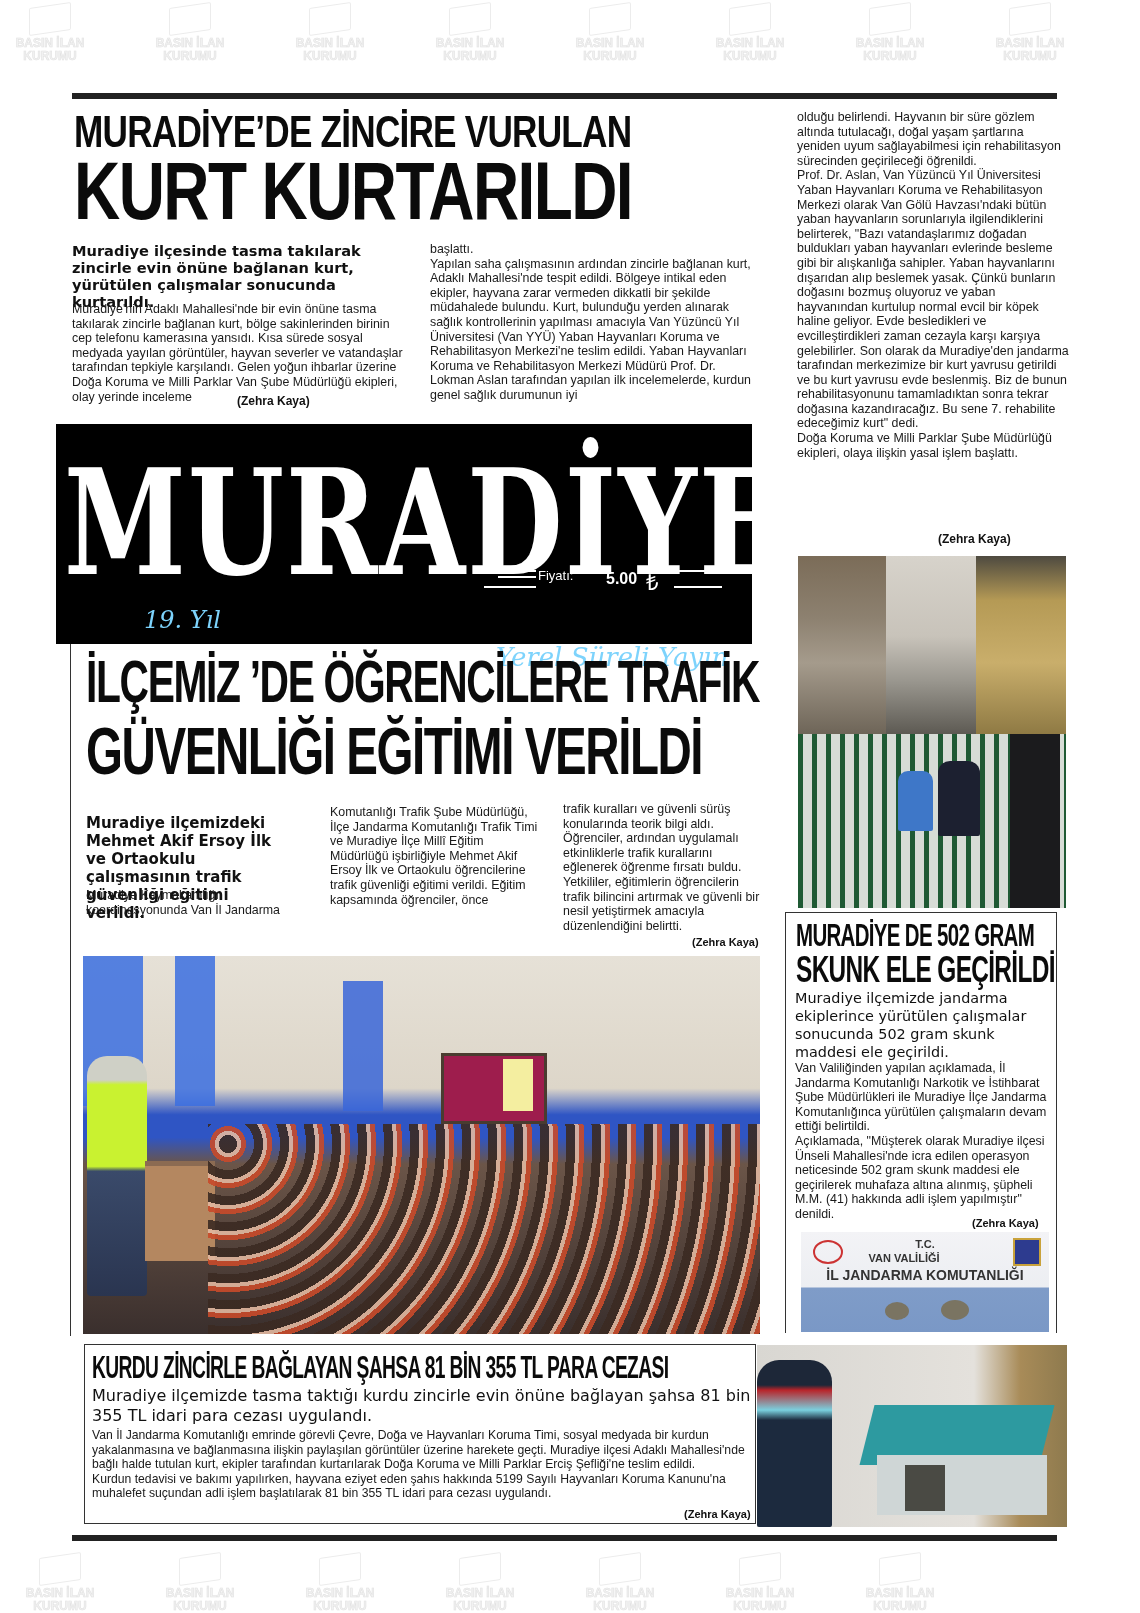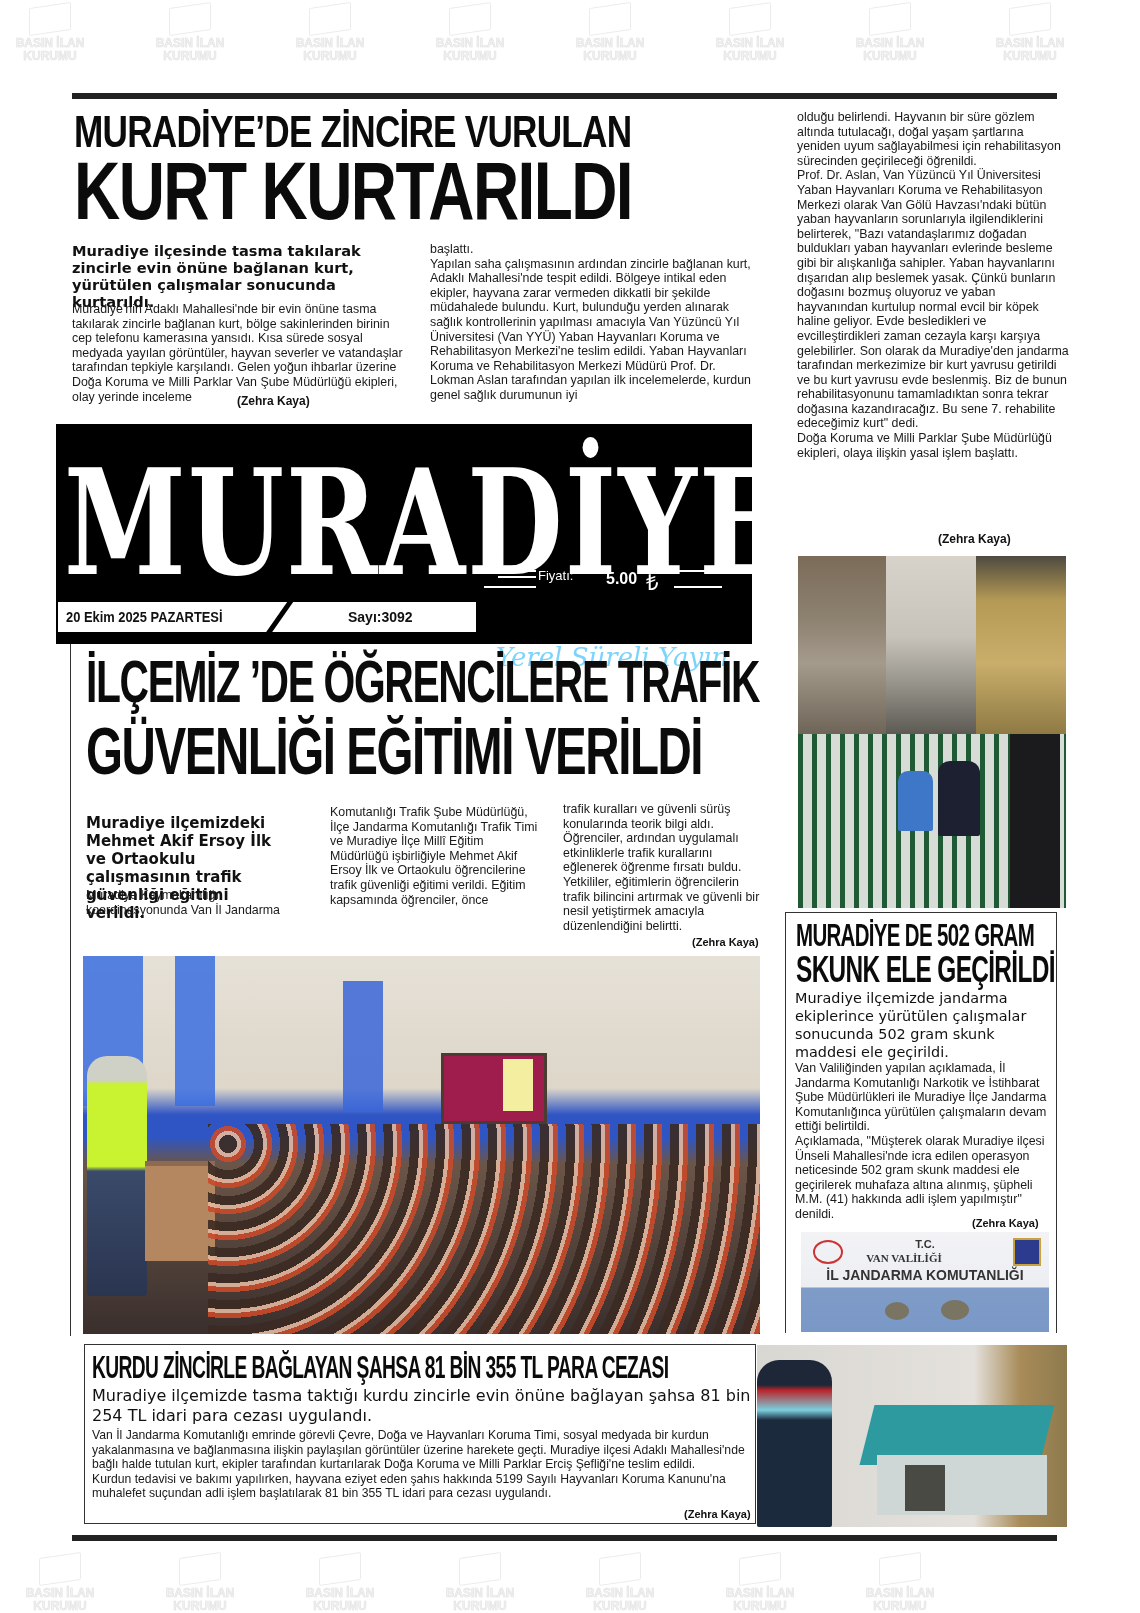--- a/index.html
+++ b/index.html
@@ -130,25 +130,20 @@
   <div class="abs mast-title" style="left:8px;top:26px;transform:scaleY(1.35) scaleX(1.02);">MURADİYE</div>
   <div class="abs script" style="left:88px;top:142px;font-size:24px;">19. Yıl</div>
   <div class="abs" style="left:428px;top:142px;width:262px;height:26px;color:#fff;">
     <div class="abs" style="left:0;top:4px;width:52px;height:14px;border-top:2px solid #fff;border-bottom:2px solid #fff;"></div>
     <div class="abs" style="left:14px;top:10px;width:38px;height:0;border-top:2px solid #fff;"></div>
     <span class="abs" style="left:54px;top:2px;font-size:13px;">Fiyatı:</span>
     <span class="abs" style="left:122px;top:4px;font-size:16px;font-weight:bold;">5.00</span>
     <span class="abs" style="left:162px;top:0px;font-size:22px;">₺</span>
     <div class="abs" style="left:190px;top:4px;width:48px;height:14px;border-top:2px solid #fff;border-bottom:2px solid #fff;"></div>
   </div>
-  <div class="abs" style="left:2px;top:178px;width:418px;height:30px;background:#fff;clip-path:polygon(0 0,100% 0,100% 100%,0 100%);">
-    <span class="abs" style="left:8px;top:7px;font-size:14px;font-weight:bold;font-family:'Liberation Sans',sans-serif;transform:scaleX(0.92);transform-origin:left;">20 Ekim 2025 PAZARTESİ</span>
-    <div class="abs" style="left:218px;top:-4px;width:6px;height:40px;background:#000;transform:skewX(-35deg);"></div>
-    <span class="abs" style="left:290px;top:7px;font-size:14px;font-weight:bold;">Sayı:3092</span>
-  </div>
   <div class="abs script" style="left:440px;top:178px;font-size:26px;">Yerel Süreli Yayın</div>
 </div>
 
 <div class="abs frame" style="left:70px;top:644px;width:690px;height:692px;border-top:none;border-right:none;border-bottom:none;"></div>
 <div class="abs hl" style="left:86px;top:652px;font-size:60px;transform:scaleX(0.68);letter-spacing:-2px;">İLÇEMİZ ’DE ÖĞRENCİLERE TRAFİK</div>
 <div class="abs hl" style="left:86px;top:718px;font-size:66px;transform:scaleX(0.72);letter-spacing:-2px;">GÜVENLİĞİ EĞİTİMİ VERİLDİ</div>
 
 <div class="abs spot" style="left:86px;top:814px;width:200px;">Muradiye ilçemizdeki Mehmet Akif Ersoy İlk ve Ortaokulu çalışmasının trafik güvenliği eğitimi verildi.</div>
 <div class="abs body" style="left:86px;top:888px;width:220px;">Muradiye Kaymakamlığı koordinasyonunda Van İl Jandarma</div>
 <div class="abs body" style="left:330px;top:805px;width:210px;">Komutanlığı Trafik Şube Müdürlüğü, İlçe Jandarma Komutanlığı Trafik Timi ve Muradiye İlçe Millî Eğitim Müdürlüğü işbirliğiyle Mehmet Akif Ersoy İlk ve Ortaokulu öğrencilerine trafik güvenliği eğitimi verildi. Eğitim kapsamında öğrenciler, önce</div>
@@ -171,29 +166,29 @@
 <div class="abs hl" style="left:796px;top:951px;font-size:37px;transform:scaleX(0.66);letter-spacing:-1px;">SKUNK ELE GEÇİRİLDİ</div>
 <div class="abs spot" style="left:795px;top:989px;width:255px;font-weight:normal;font-size:14.4px;">Muradiye ilçemizde jandarma ekiplerince yürütülen çalışmalar sonucunda 502 gram skunk maddesi ele geçirildi.</div>
 
 <div class="abs body" style="left:795px;top:1061px;width:262px;white-space:pre-line;">Van Valiliğinden yapılan açıklamada, İl Jandarma Komutanlığı Narkotik ve İstihbarat Şube Müdürlükleri ile Muradiye İlçe Jandarma Komutanlığınca yürütülen çalışmaların devam ettiği belirtildi.
 Açıklamada, "Müşterek olarak Muradiye ilçesi Ünseli Mahallesi'nde icra edilen operasyon neticesinde 502 gram skunk maddesi ele geçirilerek muhafaza altına alınmış, şüpheli M.M. (41) hakkında adli işlem yapılmıştır" denildi.</div>
 <div class="abs byline" style="left:972px;top:1217px;font-size:11px;">(Zehra Kaya)</div>
 <div class="abs photo" style="left:801px;top:1232px;width:248px;height:100px;background:linear-gradient(180deg,#f3f3f6 0%,#eceef2 55%,#7f9cc8 56%,#7a98c6 100%);">
   <div class="abs" style="left:12px;top:8px;width:26px;height:20px;border-radius:50%;border:2px solid #c33;"></div>
   <div class="abs" style="left:212px;top:6px;width:24px;height:24px;background:#2d3b8f;border:2px solid #c9a23b;"></div>
   <div class="abs" style="left:0;top:6px;width:248px;text-align:center;font-weight:bold;font-size:11px;color:#333;">T.C.</div>
-  <div class="abs" style="left:0;top:20px;width:206px;text-align:center;font-weight:bold;font-size:11px;color:#333;font-family:Liberation Serif, serif;">VAN VALİLİĞİ</div>
+  <div class="abs" style="left:0;top:20px;width:206px;text-align:center;font-weight:bold;font-size:11px;color:#333;">VAN VALİLİĞİ</div>
   <div class="abs" style="left:0;top:35px;width:248px;text-align:center;font-weight:bold;font-size:14px;color:#333;">İL JANDARMA KOMUTANLIĞI</div>
   <div class="abs" style="left:84px;top:70px;width:24px;height:18px;border-radius:50%;background:#7a7462;"></div>
   <div class="abs" style="left:140px;top:68px;width:28px;height:20px;border-radius:50%;background:#7a7462;"></div>
 </div>
 
 <div class="abs frame" style="left:84px;top:1344px;width:670px;height:178px;"></div>
 <div class="abs hl" style="left:92px;top:1352px;font-size:31px;transform:scaleX(0.62);letter-spacing:-1px;">KURDU ZİNCİRLE BAĞLAYAN ŞAHSA 81 BİN 355 TL PARA CEZASI</div>
-<div class="abs spot" style="left:92px;top:1386px;width:660px;font-weight:normal;font-size:16px;line-height:20px;">Muradiye ilçemizde tasma taktığı kurdu zincirle evin önüne bağlayan şahsa 81 bin 254 TL idari para cezası uygulandı.</div>
+<div class="abs spot" style="left:92px;top:1386px;width:660px;font-weight:normal;font-size:16px;line-height:20px;">Muradiye ilçemizde tasma taktığı kurdu zincirle evin önüne bağlayan şahsa 81 bin 355 TL idari para cezası uygulandı.</div>
 <div class="abs body" style="left:92px;top:1428px;width:660px;white-space:pre-line;font-size:12.2px;line-height:14.6px;">Van İl Jandarma Komutanlığı emrinde görevli Çevre, Doğa ve Hayvanları Koruma Timi, sosyal medyada bir kurdun yakalanmasına ve bağlanmasına ilişkin paylaşılan görüntüler üzerine harekete geçti. Muradiye ilçesi Adaklı Mahallesi'nde bağlı halde tutulan kurt, ekipler tarafından kurtarılarak Doğa Koruma ve Milli Parklar Erciş Şefliği'ne teslim edildi.
 Kurdun tedavisi ve bakımı yapılırken, hayvana eziyet eden şahıs hakkında 5199 Sayılı Hayvanları Koruma Kanunu'na muhalefet suçundan adli işlem başlatılarak 81 bin 355 TL idari para cezası uygulandı.</div>
 <div class="abs byline" style="left:684px;top:1508px;font-size:11px;">(Zehra Kaya)</div>
 
 <div class="abs photo" style="left:757px;top:1345px;width:310px;height:182px;background:linear-gradient(90deg,#d9d7d2 0%,#e4e1dc 70%,#a88b58 85%,#8e7a4e 100%);">
   <div class="abs" style="left:0;top:15px;width:75px;height:167px;background:linear-gradient(180deg,#1d2738 0%,#1d2738 15%,#b8242a 18%,#7ad0df 30%,#1c2a3e 36%,#1c2a3e 100%);border-radius:22px 22px 2px 2px;"></div>
   <div class="abs" style="left:110px;top:60px;width:180px;height:60px;background:#2d9aa0;transform:skewX(-14deg);"></div>
   <div class="abs" style="left:120px;top:110px;width:170px;height:60px;background:#cfd6d6;"></div>
   <div class="abs" style="left:148px;top:120px;width:40px;height:46px;background:#4a4a44;"></div>
 </div>

